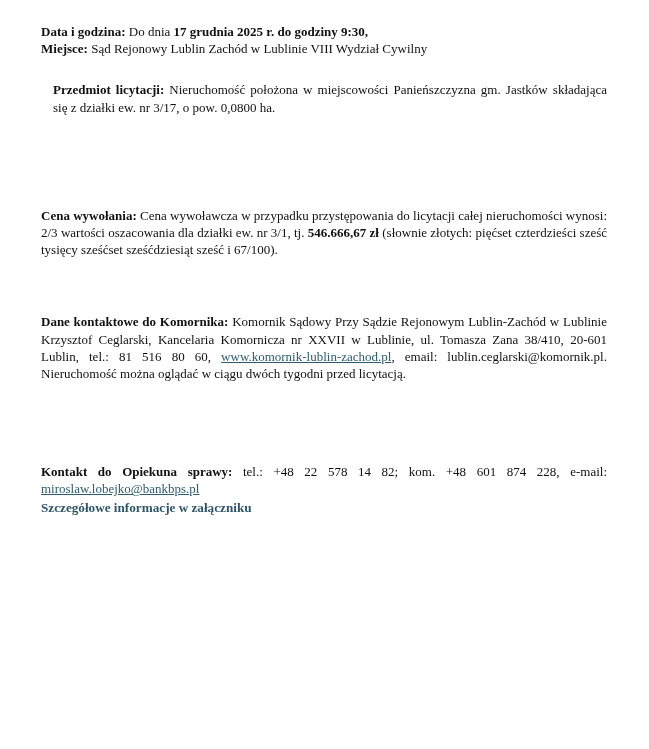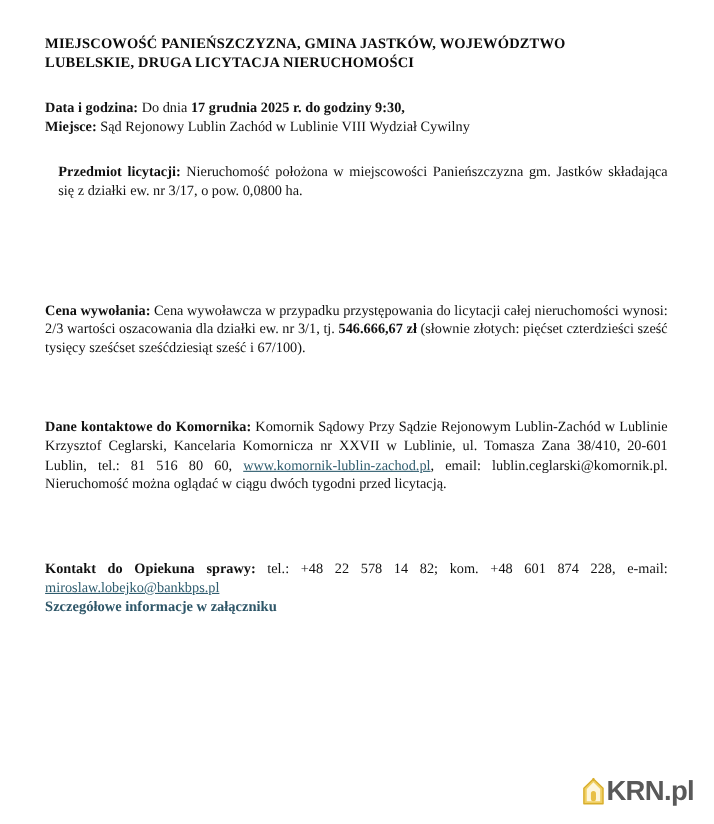--- a/index.html
+++ b/index.html
@@ -75,21 +75,21 @@
   }
 
   
   .sp-title      { margin-top: 31px; }
   .sp-date       { margin-top: 23px; }
   .sp-place      { }
   .sp-deposit    { margin-top: 25px; }
   .sp-subject    { margin-top: 24px; margin-left: 12px; }
   .sp-price      { margin-top: 91px; }
   .sp-bailiff    { margin-top: 55px; }
-  .sp-supervisor { margin-top: 60px; }
+  .sp-supervisor { margin-top: 81px; }
   .sp-attach     { margin-top: 51px; font-weight: bold; }
 
   
   .footer-logo {
     position: absolute;
     right: 18px;
     bottom: 17px;
     display: flex;
     align-items: center;
     gap: 1px;
@@ -110,46 +110,32 @@
     letter-spacing: -0.6px;
   }
 </style>
 </head>
 <body>
 
 <div class="page">
 
   <div class="doc-body">
 
-    <p class="doc-title sp-title"><span>MIEJSCOWOŚĆ PANIEŃSZCZYZNA, GMINA JASTKÓW, WOJEWÓDZTWO</span>
-      <span class="last-line">LUBELSKIE, DRUGA LICYTACJA NIERUCHOMOŚCI</span>
-    </p>
 
     <p class="para sp-date"><b>Data i godzina:</b><span> Do dnia </span><b>17 grudnia 2025 r. do godziny 9:30,</b></p>
 
     <p class="para sp-place"><b>Miejsce:</b><span> Sąd Rejonowy Lublin Zachód w Lublinie VIII Wydział Cywilny</span></p>
 
 
     <p class="para sp-subject"><b>Przedmiot licytacji:</b><span> Nieruchomość położona w miejscowości Panieńszczyzna gm. Jastków składająca się z działki ew. nr 3/17, o pow. 0,0800 ha.</span></p>
 
     <p class="para sp-price"><b>Cena wywołania:</b><span> Cena wywoławcza w przypadku przystępowania do licytacji całej nieruchomości wynosi: 2/3 wartości oszacowania dla działki ew. nr 3/1, tj. </span><b>546.666,67 zł</b><span> (słownie złotych: pięćset czterdzieści sześć tysięcy sześćset sześćdziesiąt sześć i 67/100).</span></p>
 
     <p class="para sp-bailiff"><b>Dane kontaktowe do Komornika:</b><span> Komornik Sądowy Przy Sądzie Rejonowym Lublin-Zachód w Lublinie Krzysztof Ceglarski, Kancelaria Komornicza nr XXVII w Lublinie, ul. Tomasza Zana 38/410, 20-601 Lublin, tel.: 81 516 80 60, </span><a class="link" href="#">www.komornik-lublin-zachod.pl</a><span>, email: lublin.ceglarski@komornik.pl. Nieruchomość można oglądać w ciągu dwóch tygodni przed licytacją.</span></p>
 
     <p class="para sp-supervisor"><b>Kontakt do Opiekuna sprawy:</b><span> tel.: +48 22 578 14 82; kom. +48 601 874 228, e-mail: </span><a class="link" href="#">miroslaw.lobejko@bankbps.pl</a></p>
 
     <p class="sp-attach" style="margin:0;"><span class="note-link">Szczegółowe informacje w załączniku</span></p>
 
   </div>
 
-  <div class="footer-logo">
-    <span class="logo-mark">
-      <svg viewBox="0 0 21 25" width="21" height="25" xmlns="http://www.w3.org/2000/svg" aria-hidden="true">
-        <path d="M10.5 1.2 L19.2 9.6 L19.2 23.6 L1.8 23.6 L1.8 9.6 Z" fill="#f0cf62" stroke="#d8ae2c" stroke-width="1.3" stroke-linejoin="round"></path>
-        <path d="M10.5 4.2 L16.6 10.2 L16.6 21.4 L4.4 21.4 L4.4 10.2 Z" fill="#fdf6dd"></path>
-        <rect x="8.2" y="12.2" width="4.6" height="9.2" rx="2.3" fill="#e8bf46"></rect>
-        <path d="M10.5 0.6 L10.5 2.4" stroke="#d8ae2c" stroke-width="1.3" stroke-linecap="round"></path>
-      </svg>
-    </span>
-    <span class="logo-text">KRN.pl</span>
-  </div>
 
 </div>
 
 </body></html>

